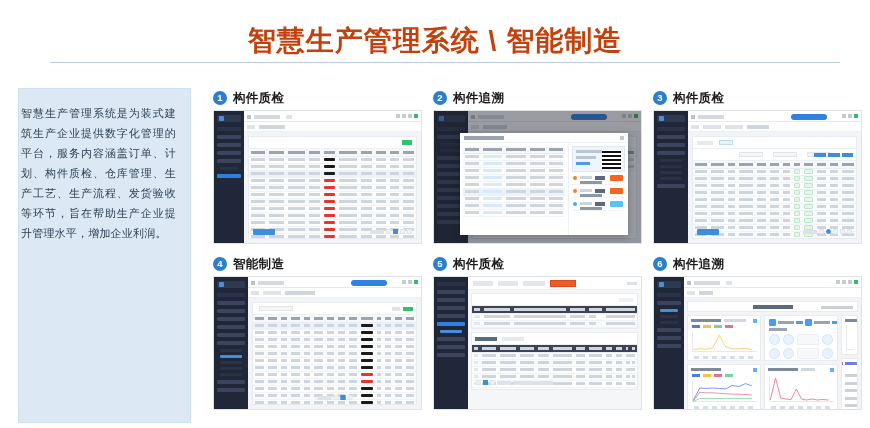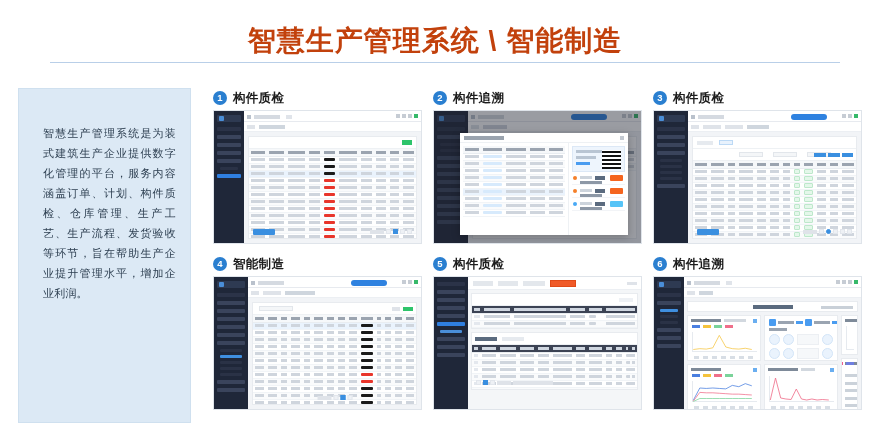--- a/index.html
+++ b/index.html
@@ -13,21 +13,21 @@
   .title{ font-size:28px; font-weight:bold; color:#c2410c; letter-spacing:1px; }
   .title-rule{ position:absolute; left:50px; top:62px; width:790px; height:1px;
     background:#b9cfe8; }
 
   
   .sidebar{ position:absolute; left:18px; top:88px; width:173px; height:335px;
     background:#dce9f5; border:1px solid #cfe0ef; }
   .sidebar-head{ height:24px; background:#1a73d0; display:flex; align-items:center;
     justify-content:center; }
   .sidebar-head span{ color:#fff; font-size:11.5px; font-weight:bold; letter-spacing:.5px; }
-  .sidebar-body{ padding:14px 14px 0 24px;margin-top:20px; }
+  .sidebar-body{ padding:14px 14px 0 2px; }
   .sidebar-body p{ font-size:11px; line-height:20px; color:#2c3e50;
     text-align:justify; text-justify:inter-ideograph; letter-spacing:.2px; }
 
   
   .cards{ position:absolute; left:213px; top:86px; width:650px; }
   .row{ display:flex; gap:11px; }
   .row.r2{ margin-top:8px; }
   .card{ width:209px; }
 
   .card-head{ display:flex; align-items:center; gap:6px; height:24px; }

